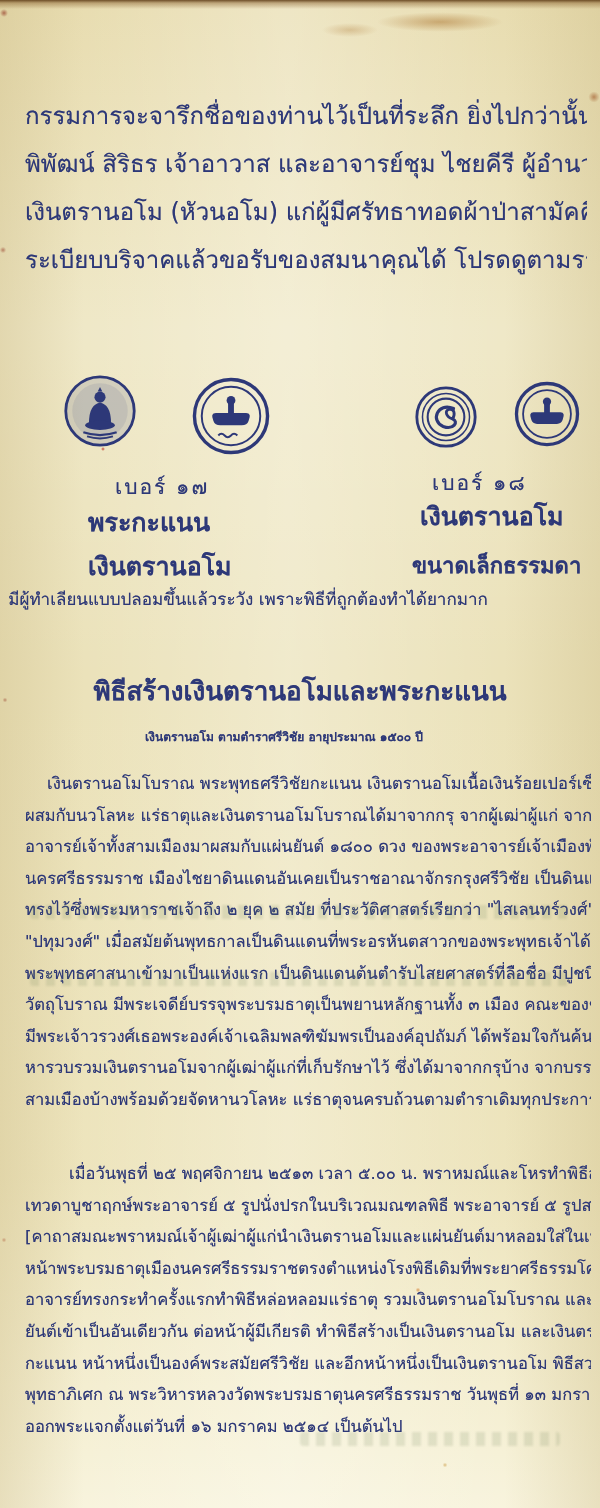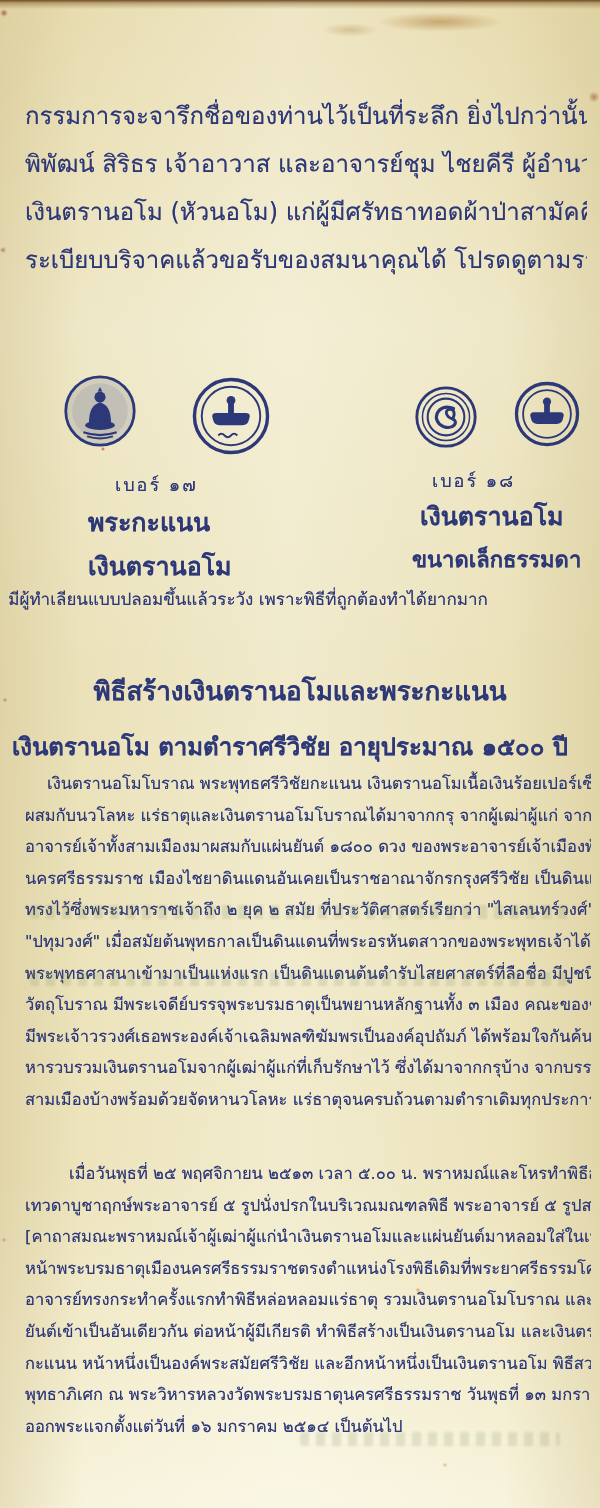--- a/index.html
+++ b/index.html
@@ -37,28 +37,28 @@
 
   
   .intro{ left:25px; top:92px; width:562px; }
   .intro .ln{ height:48px; line-height:48px; font-size:24px; white-space:nowrap; overflow:hidden; }
 
   
   .stamp{ position:absolute; }
   .stamp svg{ display:block; }
 
   
-  .num-label{ font-size:18px; letter-spacing:2px; }
+  .num-label{ font-size:21px; letter-spacing:2px; }
   .item-big{ font-size:25px; font-weight:bold;text-align:center; }
-  .item-mid{ font-size:22px; font-weight:bold; }
+  .item-mid{ font-size:22px; font-weight:bold;margin-top:6px; }
 
   .warning{ left:0; top:585px; width:496px; text-align:center; font-size:17px; white-space:nowrap; }
 
   .heading{ left:0; top:670px; width:600px; text-align:center; font-size:26px; font-weight:bold; white-space:nowrap; }
-  .subheading{ left:0; top:727px; width:568px; text-align:right; font-size:24px; font-weight:bold; white-space:nowrap; }
+  .subheading{ left:0; top:727px; width:568px; text-align:center; font-size:12px; font-weight:bold; white-space:nowrap; }
 
   .bodypara{ left:25px; width:566px; }
   .bodypara .ln{ height:31.6px; line-height:31.6px; font-size:16.5px; white-space:nowrap; overflow:hidden; }
   .bodypara .ln.indent1{ padding-left:22px; }
   .bodypara .ln.indent2{ padding-left:44px; }
   #paraA{ top:768px; }
   #paraB{ top:1158px; }
 
   
   .ghost{ position:absolute; left:30px; width:540px; height:14px;

